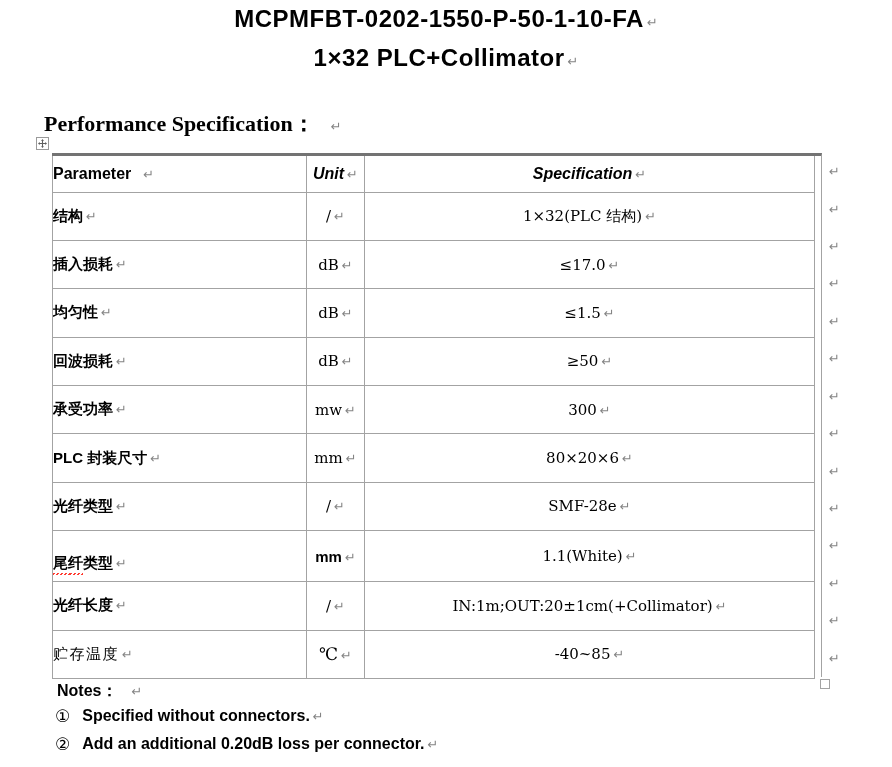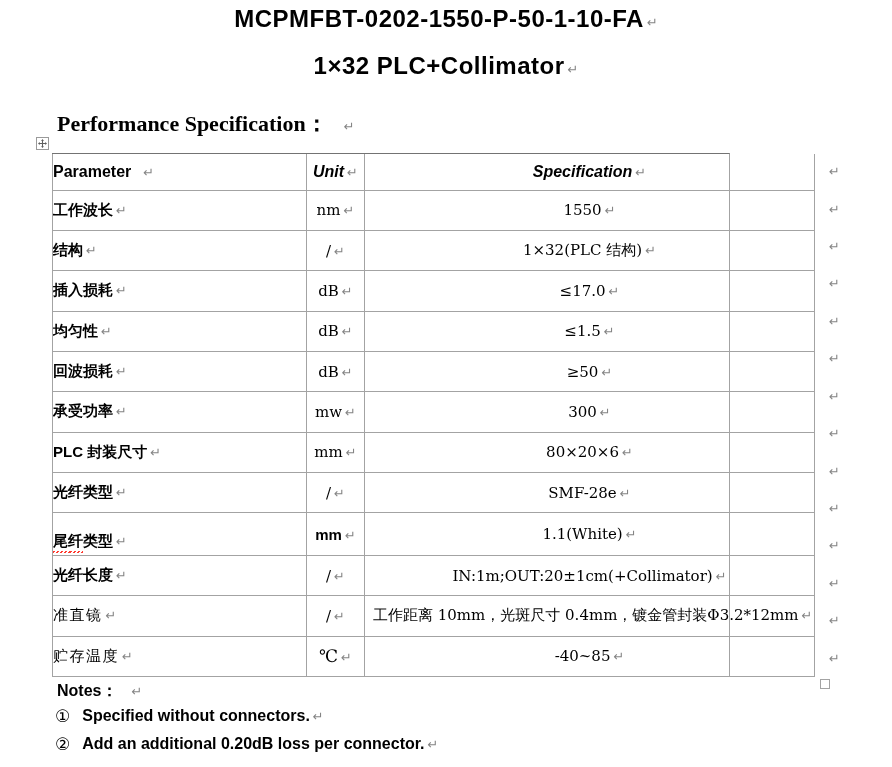--- a/index.html
+++ b/index.html
@@ -9,35 +9,35 @@
   }
   .pilcrow{
     color:#858585;font-size:13px;font-weight:normal;letter-spacing:0;
     font-family:"DejaVu Sans",sans-serif;margin-left:3px;vertical-align:baseline;
   }
   .title{
     position:absolute;left:0;width:100%;text-align:center;
     font-weight:bold;font-size:24px;letter-spacing:0.5px;
   }
   .title1{top:5px;}
-  .title2{top:52px;}
+  .title2{top:44px;}
   .section-heading{
-    position:absolute;left:57px;top:109px;
+    position:absolute;left:44px;top:109px;
     font-family:"Liberation Serif","DejaVu Serif",serif;
     font-weight:bold;font-size:22px;
   }
   .section-heading .pilcrow{margin-left:16px;}
   .move-handle{
     position:absolute;left:36px;top:137px;width:13px;height:13px;
     border:1px solid #9a9a9a;background:#fff;
     display:flex;align-items:center;justify-content:center;box-sizing:border-box;
   }
   .table-wrap{
-    position:absolute;left:52px;top:153px;width:678px;height:524px;
-    border-top:1px solid #737373;border-right:1px solid #a3a3a3;box-sizing:border-box;
+    position:absolute;left:52px;top:153px;width:770px;height:524px;
+    border-top:3px solid #737373;border-right:1px solid #a3a3a3;box-sizing:border-box;
   }
   table.spec{
     border-collapse:collapse;table-layout:fixed;width:762px;height:523px;
   }
   table.spec td,table.spec th{
     border:1px solid #a3a3a3;padding:0;overflow:hidden;white-space:nowrap;
     height:36px;box-sizing:border-box;
   }
   table.spec tr:first-child th{border-top:none;}
   th.h-param{ text-align:left;padding-left:6px;font-size:16px;font-weight:bold;
@@ -108,25 +108,20 @@
       </colgroup>
     <thead>
       <tr>
         <th class="h-param"><span>Parameter</span><span class="pilcrow">↵</span></th>
         <th class="h-unit"><span>Unit</span><span class="pilcrow">↵</span></th>
         <th class="h-spec"><span>Specification</span><span class="pilcrow">↵</span></th>
       </tr>
     </thead>
     <tbody id="tbody">
         <tr>
-          <td class="param pbold"><span>工作波长</span><span class="pilcrow">↵</span></td>
-          <td class="unit"><span>nm</span><span class="pilcrow">↵</span></td>
-          <td class="spec-val"><span>1550</span><span class="pilcrow">↵</span></td>
-        </tr>
-        <tr>
           <td class="param pbold"><span>结构</span><span class="pilcrow">↵</span></td>
           <td class="unit"><span>/</span><span class="pilcrow">↵</span></td>
           <td class="spec-val"><span>1×32(PLC 结构)</span><span class="pilcrow">↵</span></td>
         </tr>
         <tr>
           <td class="param pbold"><span>插入损耗</span><span class="pilcrow">↵</span></td>
           <td class="unit"><span>dB</span><span class="pilcrow">↵</span></td>
           <td class="spec-val"><span>≤17.0</span><span class="pilcrow">↵</span></td>
         </tr>
         <tr>
@@ -156,25 +151,20 @@
         </tr>
         <tr>
           <td class="param pbold"><span class="squiggle">尾纤类型</span><span class="pilcrow">↵</span></td>
           <td class="unit ubold"><span>mm</span><span class="pilcrow">↵</span></td>
           <td class="spec-val"><span>1.1(White)</span><span class="pilcrow">↵</span></td>
         </tr>
         <tr>
           <td class="param pbold"><span>光纤长度</span><span class="pilcrow">↵</span></td>
           <td class="unit"><span>/</span><span class="pilcrow">↵</span></td>
           <td class="spec-val"><span>IN:1m;OUT:20±1cm(+Collimator)</span><span class="pilcrow">↵</span></td>
-        </tr>
-        <tr>
-          <td class="param pregular"><span>准直镜</span><span class="pilcrow">↵</span></td>
-          <td class="unit"><span>/</span><span class="pilcrow">↵</span></td>
-          <td class="spec-val left"><span>工作距离 10mm，光斑尺寸 0.4mm，镀金管封装Φ3.2*12mm</span><span class="pilcrow">↵</span></td>
         </tr>
         <tr>
           <td class="param pregular"><span>贮存温度</span><span class="pilcrow">↵</span></td>
           <td class="unit big"><span>℃</span><span class="pilcrow">↵</span></td>
           <td class="spec-val"><span>-40~85</span><span class="pilcrow">↵</span></td>
         </tr>
       </tbody>
   </table>
 </div>
 

